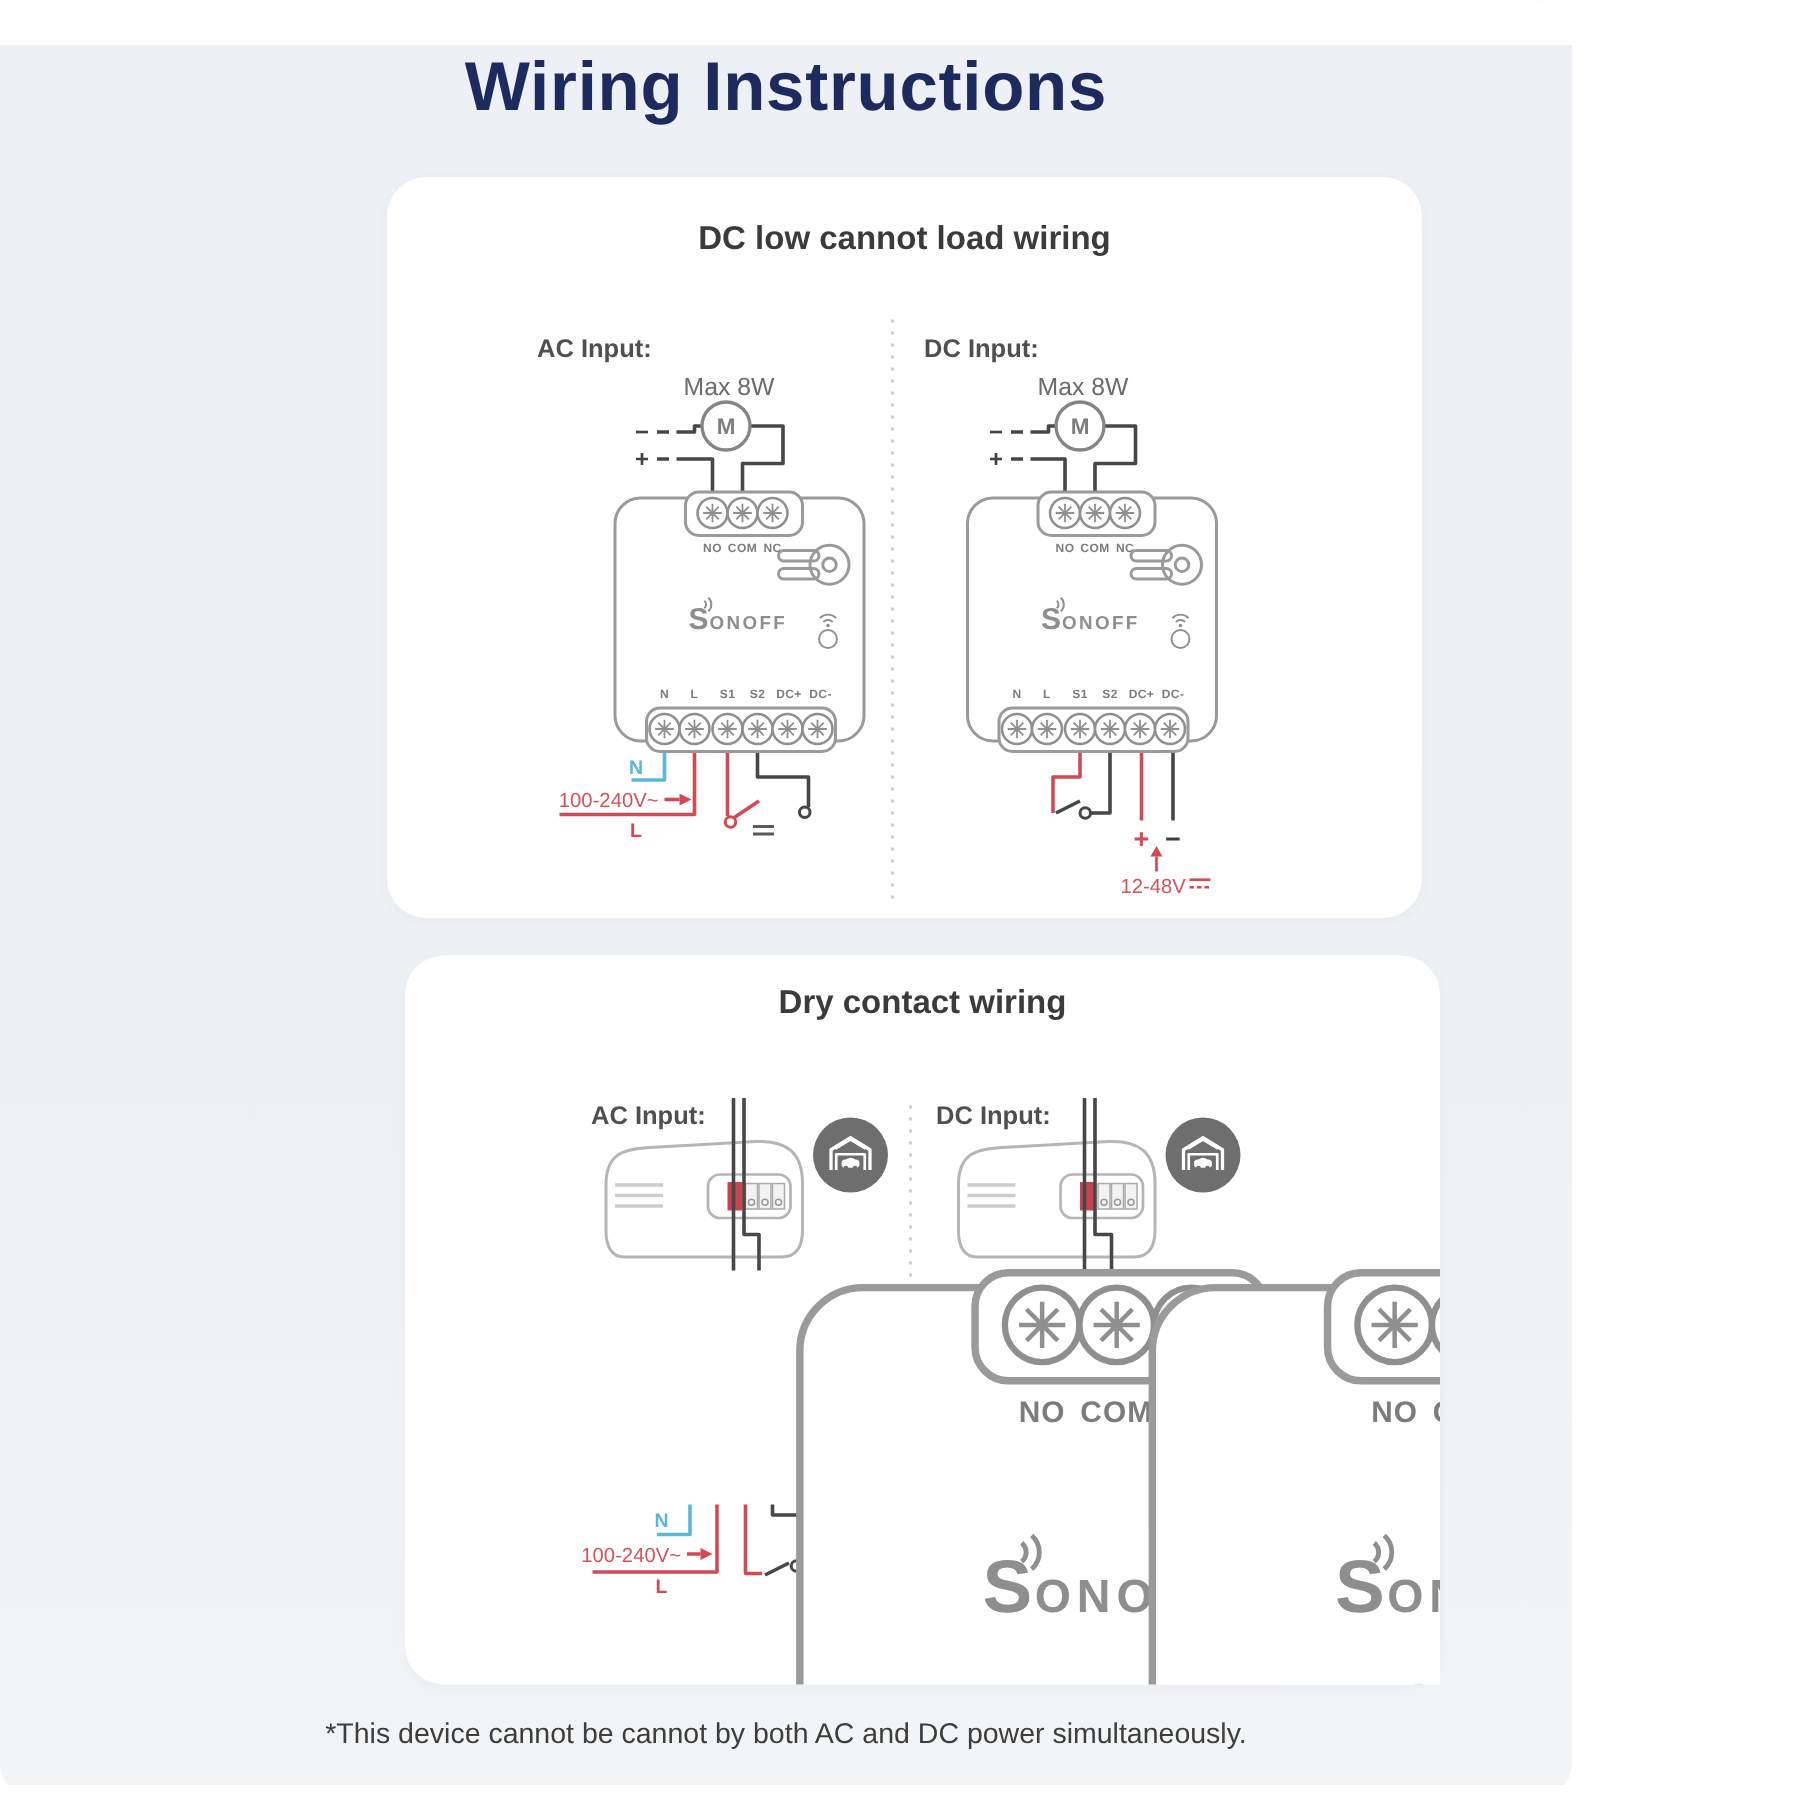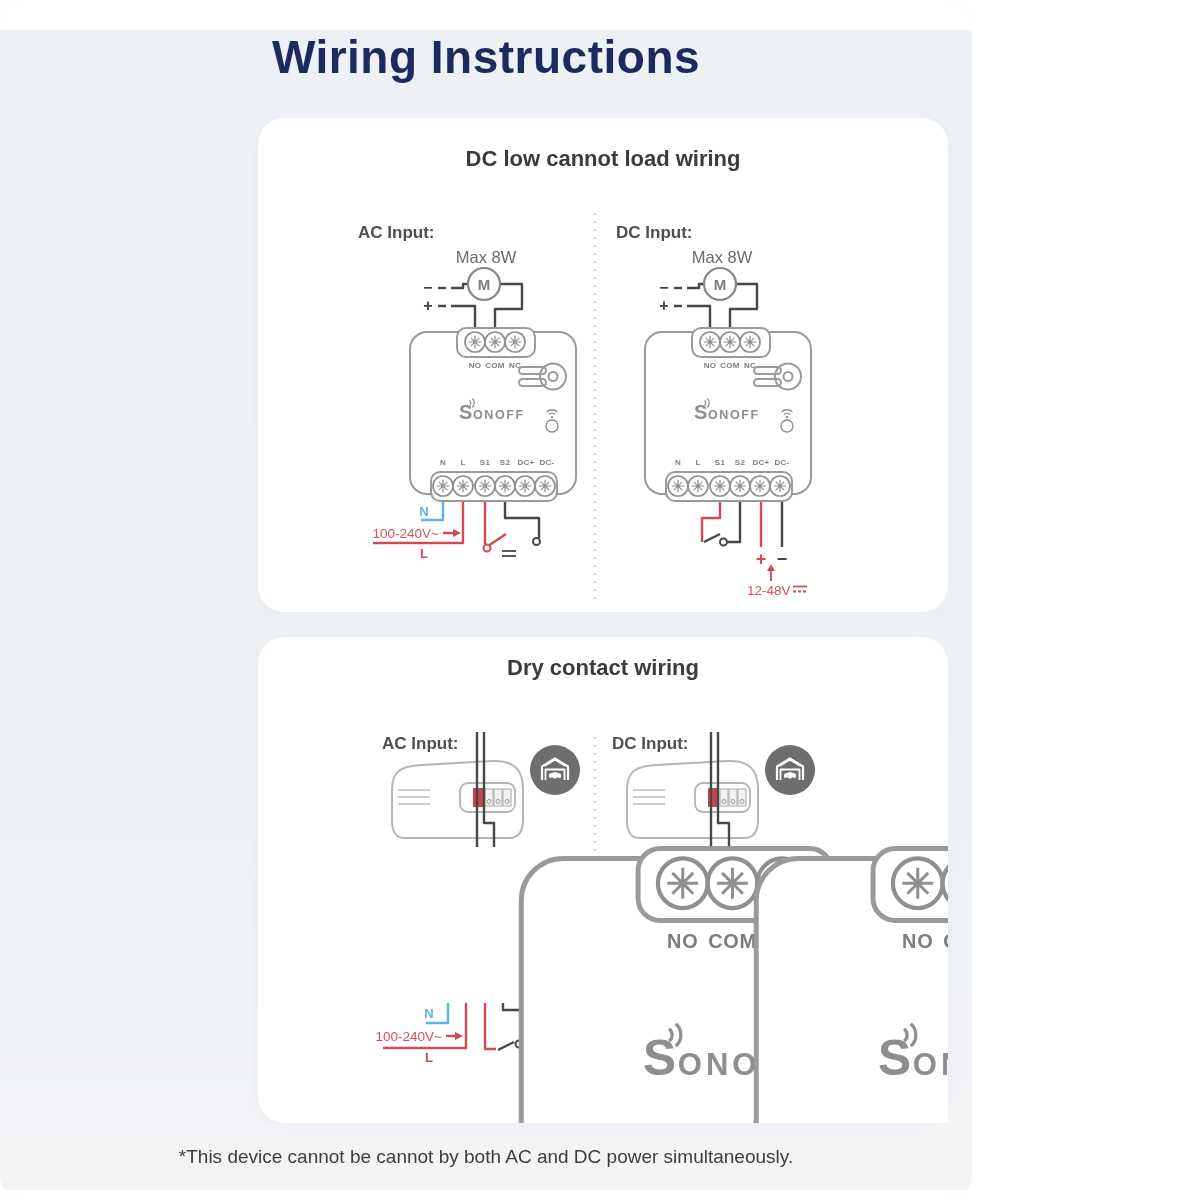--- a/index.html
+++ b/index.html
@@ -1,35 +1,35 @@
 <!DOCTYPE html>
 <html><head>
 <meta charset="utf-8">
 <style>
   html,body{margin:0;padding:0;}
   .page{
-    position:relative; width:972px; height:1200px; overflow:hidden;
+    position:relative; width:1048px; height:1200px; overflow:hidden;
     background:linear-gradient(180deg,#edf0f4 0%,#eef1f4 60%,#f2f4f6 100%);
     font-family:"Liberation Sans", sans-serif;
     border-radius:25px;
   }
   .strip{position:absolute;left:0;width:100%;background:#ffffff;}
   .strip.top{top:0;height:30px;}
   .strip.bottom{bottom:0;height:10px;}
   .page-title{
     position:absolute; top:30px; left:0; width:100%; margin:0;
     text-align:center; font-size:46px; font-weight:700; color:#1c2a5e;
     letter-spacing:.5px;
   }
   .card{
     position:absolute; left:258px; width:690px; background:#ffffff;
     border-radius:26px; box-shadow:0 2px 8px rgba(40,60,90,.04);
   }
   .card1{top:118px;height:494px;}
-  .card2{top:637px;height:486px;}
+  .card2{top:637px;height:486px;margin-left:12px;}
   .card h2{
     position:absolute; top:28px; left:0; width:100%; margin:0;
     text-align:center; font-size:22px; font-weight:700; color:#3b3b3b;
   }
   .card2 h2{top:18px;}
   .diagram{position:absolute; left:0; top:0; width:100%; height:100%;}
 
   
   .outline{fill:#ffffff;stroke:#9a9a9a;stroke-width:2;}
   .blob-outline{fill:#ffffff;stroke:#b5b5b5;stroke-width:2;}

